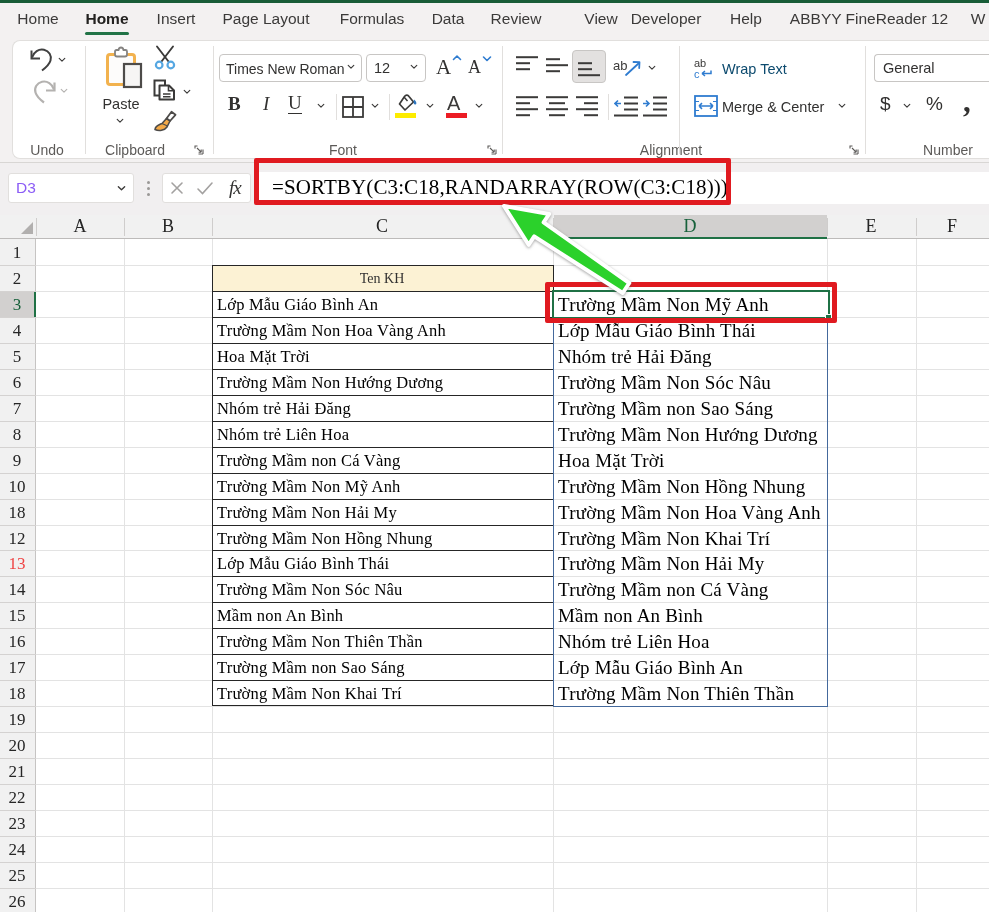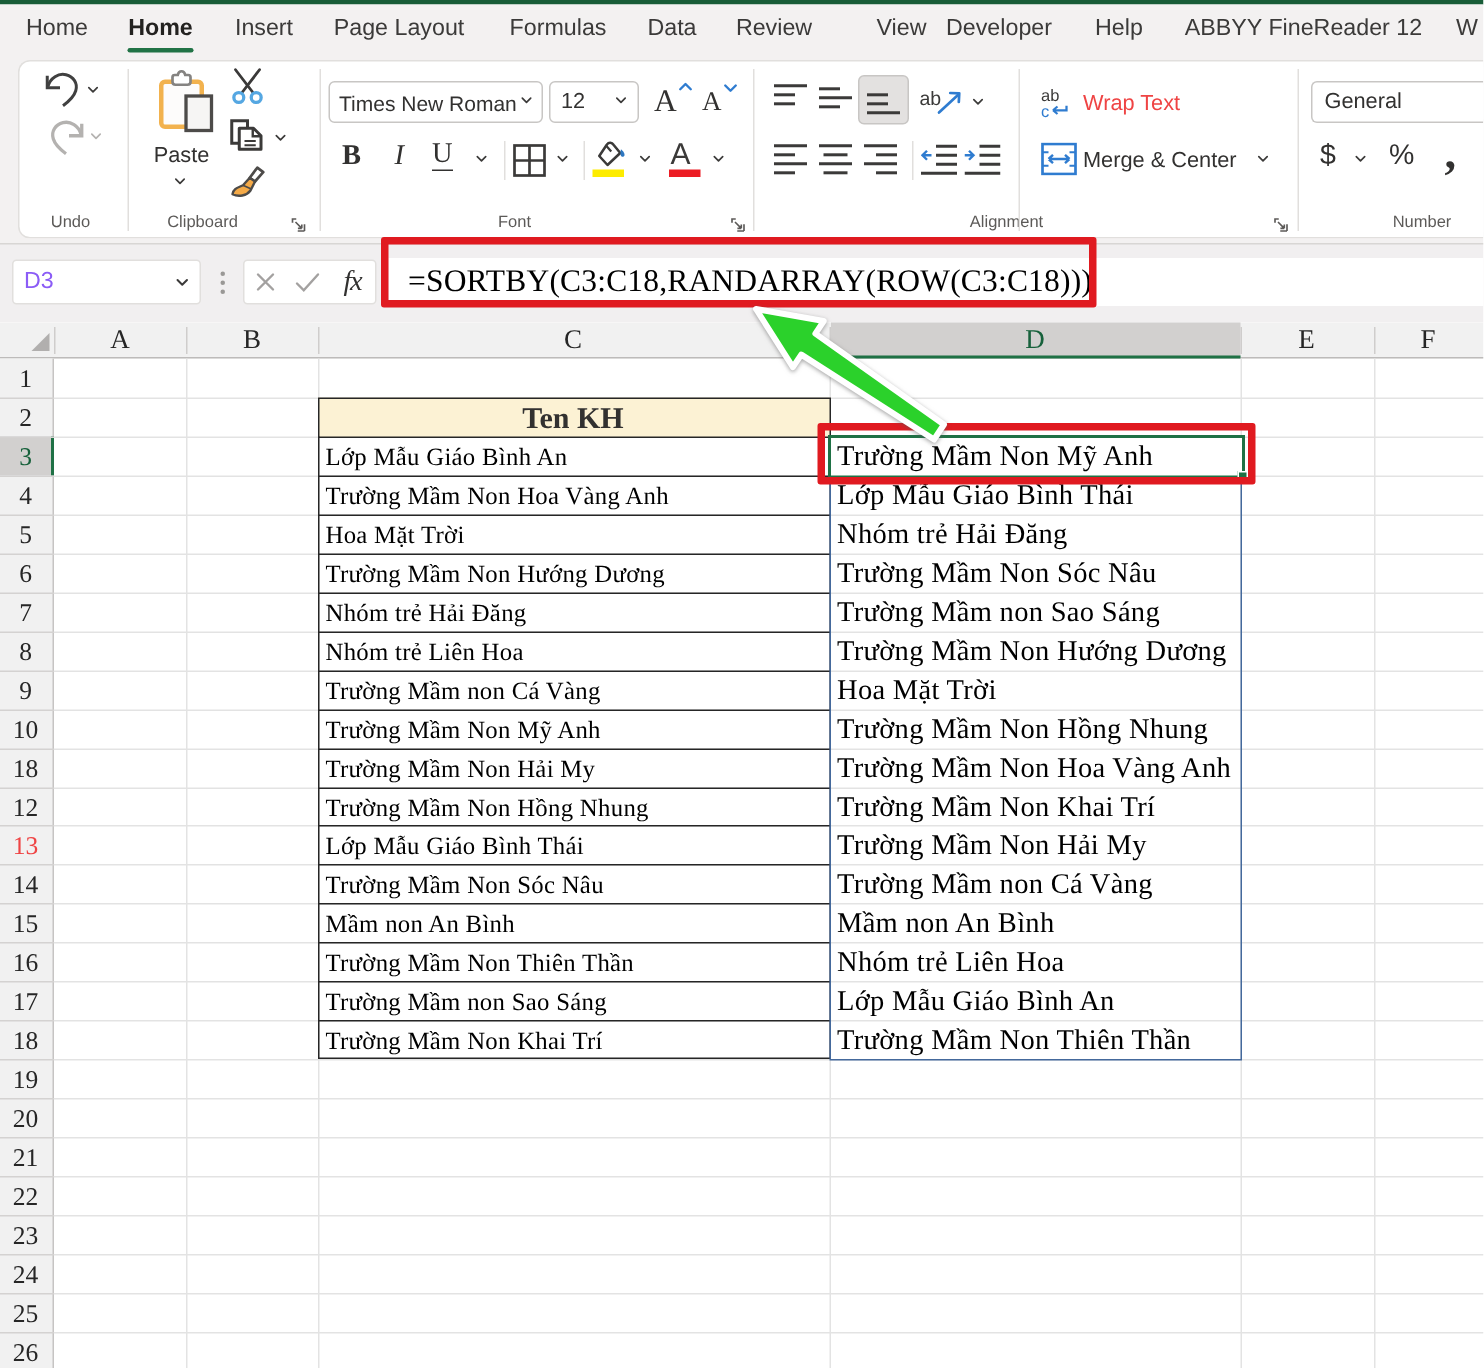--- a/index.html
+++ b/index.html
@@ -1,19 +1,19 @@
 <!DOCTYPE html>
 <html><head><meta charset="utf-8"><style>
 *{margin:0;padding:0;box-sizing:border-box}
 html,body{width:989px;height:912px;overflow:hidden}
 body{position:relative;background:#fff;font-family:"Liberation Sans",sans-serif;color:#323130}
 .a{position:absolute}
 .ser{font-family:"Liberation Serif",serif}
 .tab{position:absolute;top:10px;font-size:15.5px;color:#3b3a39;white-space:nowrap}
-.glab{position:absolute;top:142px;font-size:11px;color:#5c5a58;text-align:left}
+.glab{position:absolute;top:142px;font-size:14px;color:#5c5a58;text-align:left}
 .vline{position:absolute;width:1px;background:#e1dfdd}
 .cellC{position:absolute;font-family:"Liberation Serif",serif;font-size:16.5px;letter-spacing:0.2px;color:#000;white-space:nowrap}
 .cellD{position:absolute;font-family:"Liberation Serif",serif;font-size:19px;letter-spacing:0.2px;color:#000;white-space:nowrap}
 .rnum{position:absolute;font-family:"Liberation Serif",serif;font-size:17px;color:#262626;text-align:center;width:34px}
 .chdr{position:absolute;font-family:"Liberation Serif",serif;font-size:18px;color:#262626;text-align:center}
 </style></head><body>
 <div class="a" style="left:0;top:0;width:989px;height:3px;background:#185c37"></div>
 <div class="a" style="left:0;top:3px;width:989px;height:35px;background:#f3f1f1"></div>
 <div class="tab" style="left:38px;transform:translateX(-50%);">Home</div>
 <div class="tab" style="left:107px;transform:translateX(-50%);font-weight:700;color:#232220;">Home</div>
@@ -188,21 +188,21 @@
 <svg class="a" style="left:643px;top:96px" width="24" height="22" viewBox="0 0 24 22">
 <path d="M10,1.5 H24 M10,7.5 H24 M10,13.5 H24 M0,19.5 H24" stroke="#3b3a39" stroke-width="2"></path>
 <path d="M0,7.5 L6,7.5 M3,4.5 L6,7.5 L3,10.5" fill="none" stroke="#2f7cd0" stroke-width="1.6"></path>
 </svg>
 <div class="vline" style="left:679px;top:46px;height:108px"></div>
 <svg class="a" style="left:694px;top:58px" width="22" height="22" viewBox="0 0 22 22">
 <text x="0" y="9" font-size="11" font-family="Liberation Sans" fill="#3b3a39">ab</text>
 <text x="0" y="20" font-size="11" font-family="Liberation Sans" fill="#2f7cd0">c</text>
 <path d="M8,15.5 H17 V12.5 M8,15.5 L11,13 M8,15.5 L11,18" fill="none" stroke="#2f7cd0" stroke-width="1.5"></path>
 </svg>
-<div class="a" style="left:722px;top:61px;font-size:14.5px;color:#ef4444">Wrap Text</div>
+<div class="a" style="left:722px;top:61px;font-size:14.5px;color:#0c4a6e">Wrap Text</div>
 <svg class="a" style="left:694px;top:95px" width="24" height="22" viewBox="0 0 24 22">
 <rect x="1" y="1" width="22" height="20" fill="none" stroke="#2f7cd0" stroke-width="1.8"></rect>
 <path d="M1,6.5 H5 M1,15.5 H5 M19,6.5 H23 M19,15.5 H23" stroke="#2f7cd0" stroke-width="1.2"></path>
 <path d="M5,11 H19 M5,11 L8,8.2 M5,11 L8,13.8 M19,11 L16,8.2 M19,11 L16,13.8" fill="none" stroke="#2f7cd0" stroke-width="1.6"></path>
 </svg>
 <div class="a" style="left:722px;top:99px;font-size:14.5px;color:#323130">Merge &amp; Center</div>
 <svg class="a" style="left:838px;top:102px" width="8" height="8" viewBox="0 0 10 10">
     <path d="M1.5,3 L5,6.5 L8.5,3" fill="none" stroke="#3b3a39" stroke-width="1.4" stroke-linecap="round" stroke-linejoin="round"></path>
   </svg>
 <div class="a" style="left:874px;top:54px;width:115px;height:28px;background:#fff;border:1px solid #c8c6c4;border-radius:4px 0 0 4px;border-right:none"></div>
@@ -329,21 +329,21 @@
 <div class="a" style="left:36px;top:835.9px;width:953px;height:1px;background:#e3e3e3"></div>
 <div class="a" style="left:36px;top:861.8px;width:953px;height:1px;background:#e3e3e3"></div>
 <div class="a" style="left:36px;top:887.8px;width:953px;height:1px;background:#e3e3e3"></div>
 
 <div class="a" style="left:124px;top:239px;width:1px;height:673px;background:#e3e3e3"></div>
 <div class="a" style="left:212px;top:239px;width:1px;height:673px;background:#e3e3e3"></div>
 <div class="a" style="left:553px;top:239px;width:1px;height:673px;background:#e3e3e3"></div>
 <div class="a" style="left:827px;top:239px;width:1px;height:673px;background:#e3e3e3"></div>
 <div class="a" style="left:916px;top:239px;width:1px;height:673px;background:#e3e3e3"></div>
 <div class="a" style="left:212px;top:264.9px;width:342px;height:26.9px;background:#fcf2d4;border:1px solid #262626"></div>
-<div class="a ser" style="left:382px;top:265.9px;transform:translateX(-50%);font-size:20px;font-weight:700;line-height:26px">Ten KH</div>
+<div class="a ser" style="left:382px;top:265.9px;transform:translateX(-50%);font-size:14px;font-weight:400;line-height:26px">Ten KH</div>
 <div class="a" style="left:212px;top:290.9px;width:342px;height:415.2px;border:1px solid #262626;border-top:none"></div>
 <div class="a" style="left:212px;top:316.9px;width:342px;height:1px;background:#262626"></div>
 <div class="a" style="left:212px;top:342.8px;width:342px;height:1px;background:#262626"></div>
 <div class="a" style="left:212px;top:368.8px;width:342px;height:1px;background:#262626"></div>
 <div class="a" style="left:212px;top:394.7px;width:342px;height:1px;background:#262626"></div>
 <div class="a" style="left:212px;top:420.6px;width:342px;height:1px;background:#262626"></div>
 <div class="a" style="left:212px;top:446.6px;width:342px;height:1px;background:#262626"></div>
 <div class="a" style="left:212px;top:472.5px;width:342px;height:1px;background:#262626"></div>
 <div class="a" style="left:212px;top:498.5px;width:342px;height:1px;background:#262626"></div>
 <div class="a" style="left:212px;top:524.5px;width:342px;height:1px;background:#262626"></div>

